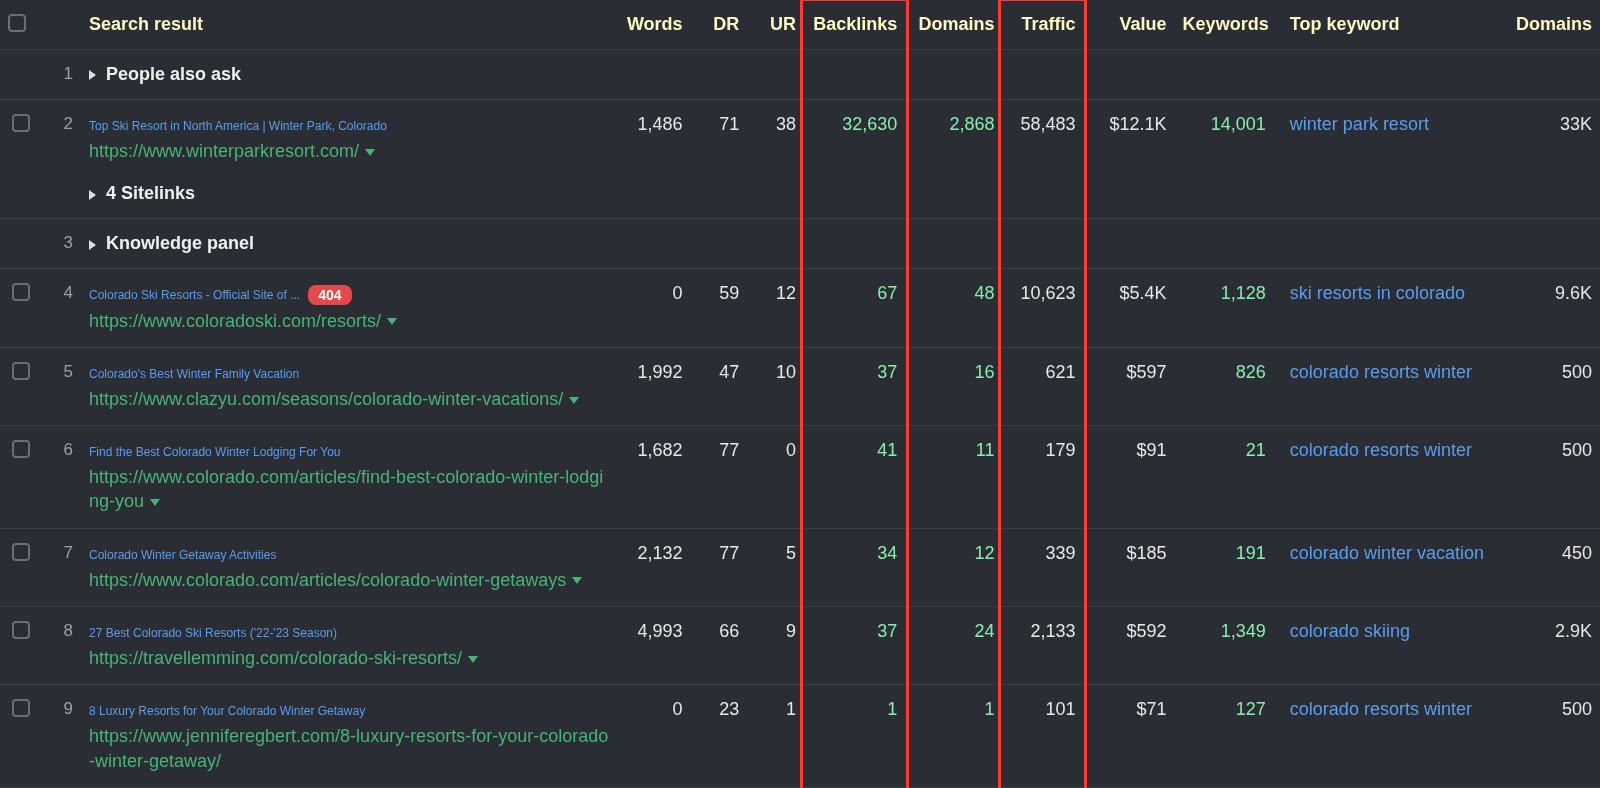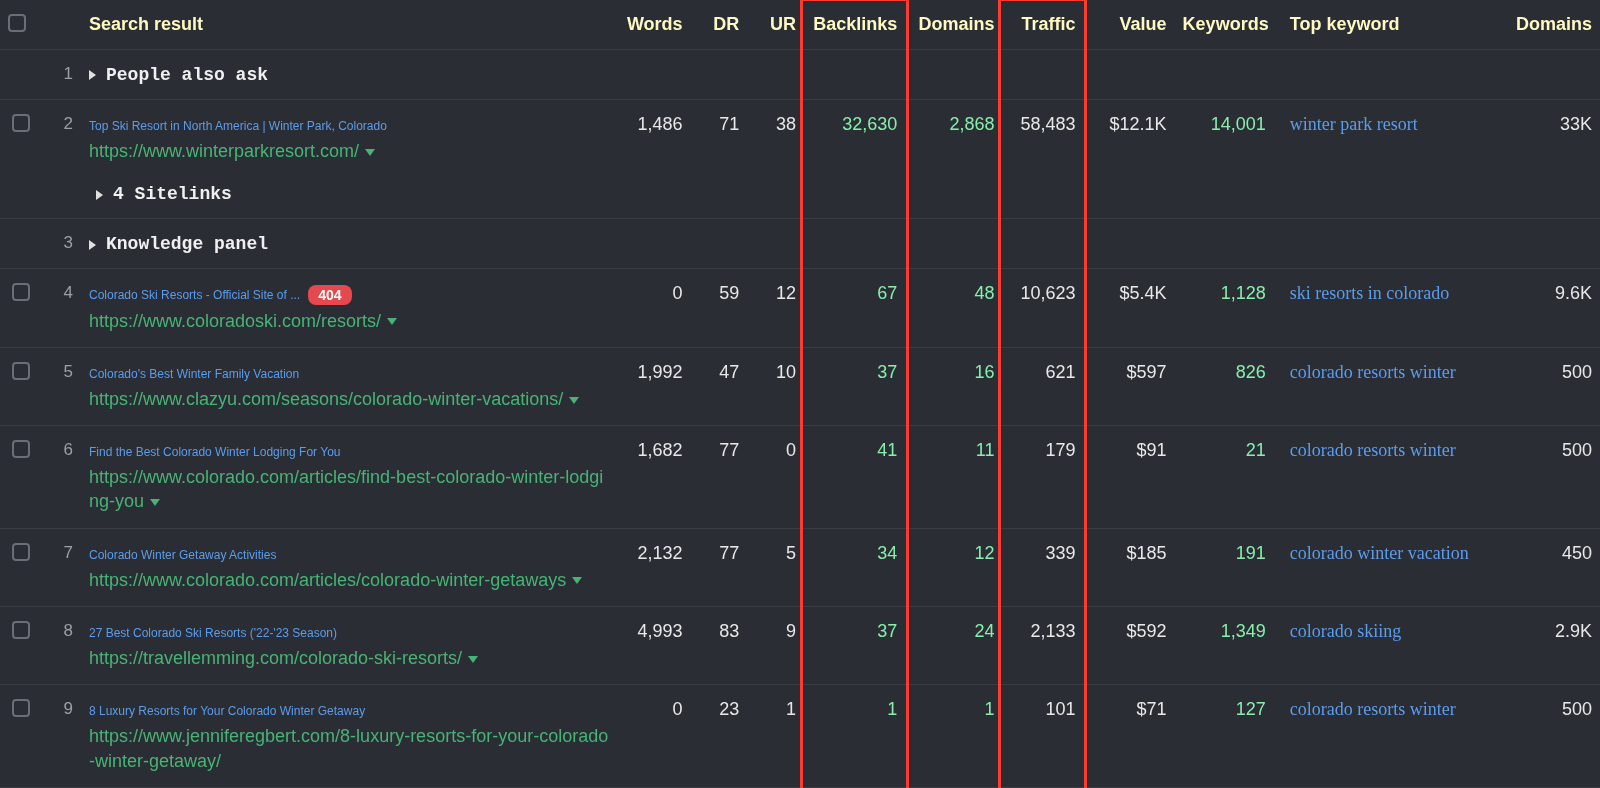--- a/index.html
+++ b/index.html
@@ -58,22 +58,22 @@
     border-left: 5px solid transparent;
     border-right: 5px solid transparent;
     border-top: 7px solid #47b475;
     margin-left: 6px;
     vertical-align: middle;
   }
   .title-link { color: #5a9def; }
   .url-link { color: #47b475; word-break: break-all; }
   .num-link { color: #86efac; }
   .kw-link { color: #5a9def; text-align: left; }
-  .label-bold { font-weight: 700; color: #f0f0f0; font-family: Liberation Mono, monospace; }
-  .sitelinks { margin-top: 20px; margin-left: 7px; }
+  .label-bold { font-weight: 700; color: #f0f0f0; }
+  .sitelinks { margin-top: 20px; }
   .sitelinks .caret { border-left-color: #e0e0e0; }
   .badge-404 {
     display: inline-block;
     background: #e5484d;
     color: #fff;
     font-size: 14px;
     font-weight: 600;
     padding: 2px 10px;
     border-radius: 8px;
     margin-left: 8px;
@@ -93,21 +93,21 @@
   col.c-dr   { width: 56px; }
   col.c-ur   { width: 56px; }
   col.c-bl   { width: 100px; }
   col.c-dom  { width: 96px; }
   col.c-tr   { width: 80px; }
   col.c-val  { width: 90px; }
   col.c-kw   { width: 98px; }
   col.c-tk   { width: 226px; }
   col.c-vol  { width: 96px; }
 
-  td.kw-cell { text-align: left; padding-left: 16px; font-family: Liberation Serif, serif; }
+  td.kw-cell { text-align: left; padding-left: 16px; }
 </style>
 </head>
 <body>
 
 <div class="wrap">
 
 <table>
   <colgroup>
     <col class="c-cb">
         <col class="c-num">
@@ -256,21 +256,21 @@
           <td class="kw-link kw-cell">colorado winter vacation</td>
           <td>450</td>
         </tr>
         <tr>
           <td class="cb-col left"><span class="check"></span></td>
           <td class="num-col">8</td>
           <td class="left">
             <div class="result-block"><span class="title-link">27 Best Colorado Ski Resorts ('22-'23 Season)</span><span class="url-link">https://travellemming.com/colorado-ski-resorts/<span class="caret-dn"></span></span></div>
           </td>
           <td>4,993</td>
-          <td>83</td>
+          <td>66</td>
           <td>9</td>
           <td class="num-link">37</td>
           <td class="num-link">24</td>
           <td>2,133</td>
           <td>$592</td>
           <td class="num-link">1,349</td>
           <td class="kw-link kw-cell">colorado skiing</td>
           <td>2.9K</td>
         </tr>
         <tr>

